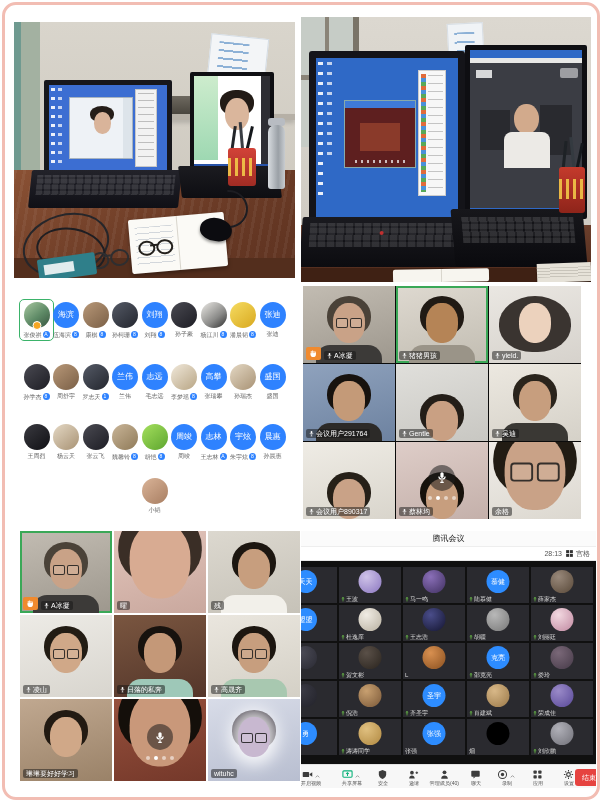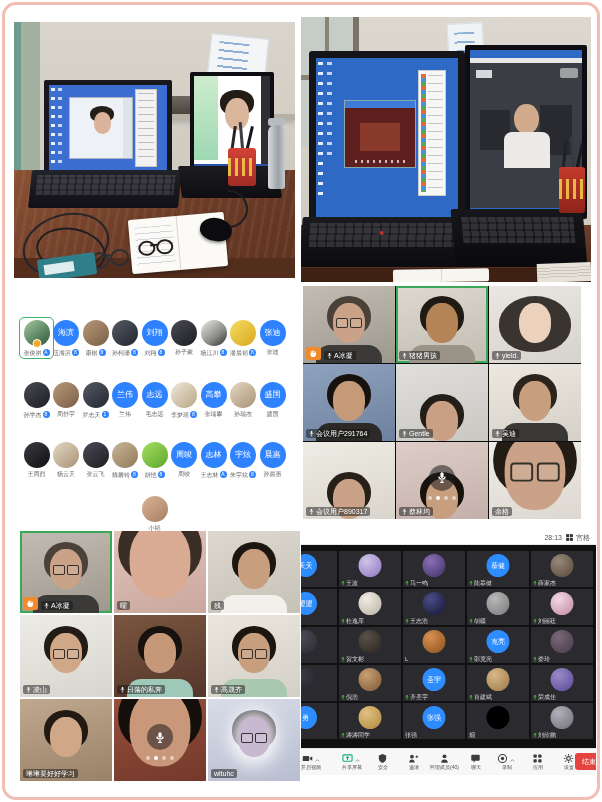--- a/index.html
+++ b/index.html
@@ -3,21 +3,21 @@
 <meta charset="utf-8">
 <style>
   html,body{margin:0;padding:0;width:602px;height:802px;background:#fff;
     font-family:"Liberation Sans",sans-serif;overflow:hidden;position:relative;}
   .a{position:absolute;}
   .sec{position:absolute;overflow:hidden;}
   .frame{position:absolute;inset:2px;border:3px solid #f2bdb3;border-radius:14px;pointer-events:none;z-index:60;}
 
   #p1{left:14px;top:22px;width:281px;height:256px;}
   #p2{left:301px;top:17px;width:290px;height:265px;}
-  #contacts{left:14px;top:304px;width:281px;height:246px;background:#fff;}
+  #contacts{left:14px;top:286px;width:281px;height:246px;background:#fff;}
   #gridA{left:303px;top:286px;width:278px;height:233px;background:#0b0b0b;display:flex;flex-wrap:wrap;gap:1px;}
   #gridB{left:20px;top:531px;width:280px;height:250px;background:#fff;display:flex;flex-wrap:wrap;gap:2px;}
   #tencent{left:301px;top:531px;width:295px;height:257px;background:#fff;}
 
   
   .c-row{position:absolute;left:8px;right:8px;display:flex;justify-content:space-between;}
   .c-row.center{justify-content:center;}
   .c-item{width:29px;display:flex;flex-direction:column;align-items:center;cursor:pointer;}
   .c-item.c-sel{outline:1px solid #3bb36a;outline-offset:2px;border-radius:2px;}
   .c-av{width:26px;height:26px;border-radius:50%;position:relative;display:flex;align-items:center;justify-content:center;flex:none;}
@@ -716,20 +716,23 @@
           <i></i>
         </div>
       </div>
       <div class="pill">
         <span class="nm">wituhc</span>
       </div>
     </div>
   </section>
 
 <section id="tencent" class="sec">
+  <div class="tc-titlebar">
+    <span>腾讯会议</span>
+  </div>
   <div class="tc-infobar">
     <span>28:13</span>
     <span style="display:flex;align-items:center;gap:2px;">
       <svg width="9" height="9" viewBox="0 0 12 12">
           <rect x="1.5" y="1.5" width="4" height="4" fill="#333"></rect>
           <rect x="6.5" y="1.5" width="4" height="4" fill="#333"></rect>
           <rect x="1.5" y="6.5" width="4" height="4" fill="#333"></rect>
           <rect x="6.5" y="6.5" width="4" height="4" fill="#333"></rect>
         </svg>
       <span>宫格</span>

